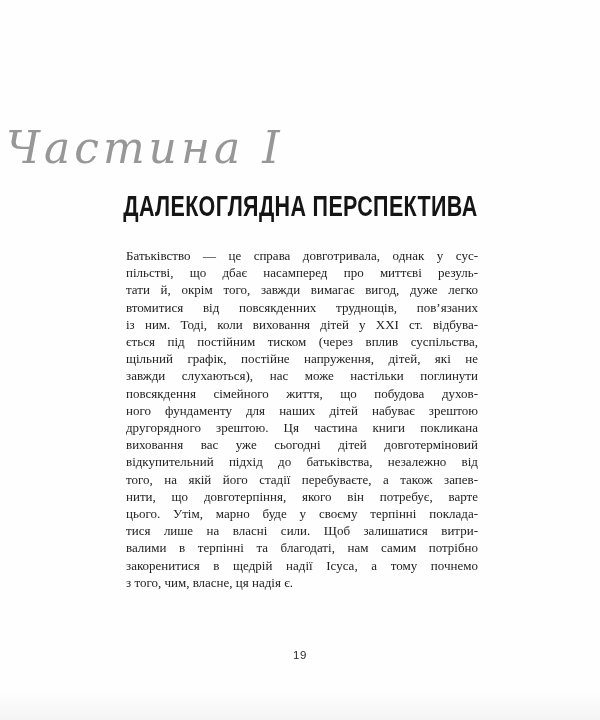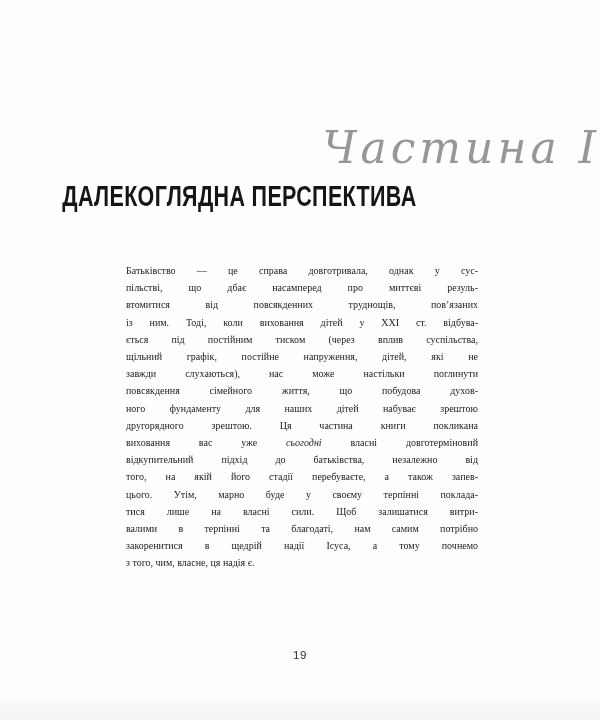--- a/index.html
+++ b/index.html
@@ -22,67 +22,66 @@
     left: 0; right: 0; bottom: 0;
     height: 30px;
     background: linear-gradient(to bottom, rgba(0,0,0,0), rgba(0,0,0,0.04));
     pointer-events: none;
   }
   .script-heading {
     position: absolute;
     top: 122px;
     left: 0;
     width: 100%;
-    text-align: right;
+    text-align: left;
     padding-left: 6px;
     box-sizing: border-box;
     font-family: "DejaVu Serif", serif;
     font-style: italic;
     font-weight: 400;
     font-size: 44px;
     letter-spacing: 4px;
     color: var(--script, #979797);
     white-space: nowrap;
   }
   .chapter-title-wrap {
     position: absolute;
-    top: 180px;
+    top: 190px;
     left: 0;
     width: 100%;
     display: flex;
-    justify-content: flex-start;
+    justify-content: center;
   }
   .chapter-title {
     font-family: "Liberation Sans", "DejaVu Sans", sans-serif;
     font-weight: 700;
     font-size: 29px;
     letter-spacing: 0.5px;
     color: var(--heading, #151515);
     white-space: nowrap;
     transform: scaleX(0.74);
     transform-origin: 50% 50%;
   }
   .body-text {
     position: absolute;
-    top: 262px;
+    top: 247px;
     left: 126px;
     width: 352px;
-    font-size: 10px;
+    font-size: 13px;
     line-height: 17.2px;
     color: var(--body, #222222);
   }
   .body-text .line {
     text-align: justify;
     text-align-last: justify;
   }
   .body-text .line.last {
     text-align-last: left;
   }
   .body-text .italic {
-    font-style: italic;
   }
   .page-number {
     position: absolute;
     top: 649px;
     left: 0;
     width: 100%;
     text-align: center;
     font-family: "Liberation Sans", "DejaVu Sans", sans-serif;
     font-size: 11.5px;
     letter-spacing: 0.5px;
@@ -96,31 +95,33 @@
 
   <div class="script-heading">Частина I</div>
 
   <div class="chapter-title-wrap">
     <div class="chapter-title">ДАЛЕКОГЛЯДНА ПЕРСПЕКТИВА</div>
   </div>
 
   <div class="body-text">
       <div class="line"><span>Батьківство — це справа довготривала, однак у сус-</span></div>
       <div class="line"><span>пільстві, що дбає насамперед про миттєві резуль-</span></div>
+      <div class="line"><span>тати й, окрім того, завжди вимагає вигод, дуже легко</span></div>
       <div class="line"><span>втомитися від повсякденних труднощів, пов’язаних</span></div>
       <div class="line"><span>із ним. Тоді, коли виховання дітей у XXI ст. відбува-</span></div>
       <div class="line"><span>ється під постійним тиском (через вплив суспільства,</span></div>
       <div class="line"><span>щільний графік, постійне напруження, дітей, які не</span></div>
       <div class="line"><span>завжди слухаються), нас може настільки поглинути</span></div>
       <div class="line"><span>повсякдення сімейного життя, що побудова духов-</span></div>
       <div class="line"><span>ного фундаменту для наших дітей набуває зрештою</span></div>
       <div class="line"><span>другорядного зрештою. Ця частина книги покликана</span></div>
-      <div class="line"><span>виховання вас уже </span><span class="italic">сьогодні</span><span> власні довготерміновий</span></div>
+      <div class="line"><span>виховання вас уже </span><span class="italic">сьогодні</span><span> дітей довготерміновий</span></div>
       <div class="line"><span>відкупительний підхід до батьківства, незалежно від</span></div>
       <div class="line"><span>того, на якій його стадії перебуваєте, а також запев-</span></div>
+      <div class="line"><span>нити, що довготерпіння, якого він потребує, варте</span></div>
       <div class="line"><span>цього. Утім, марно буде у своєму терпінні поклада-</span></div>
       <div class="line"><span>тися лише на власні сили. Щоб залишатися витри-</span></div>
       <div class="line"><span>валими в терпінні та благодаті, нам самим потрібно</span></div>
       <div class="line"><span>закоренитися в щедрій надії Ісуса, а тому почнемо</span></div>
       <div class="line last"><span>з того, чим, власне, ця надія є.</span></div>
     </div>
 
   <div class="page-number">19</div>
 
 </div>

